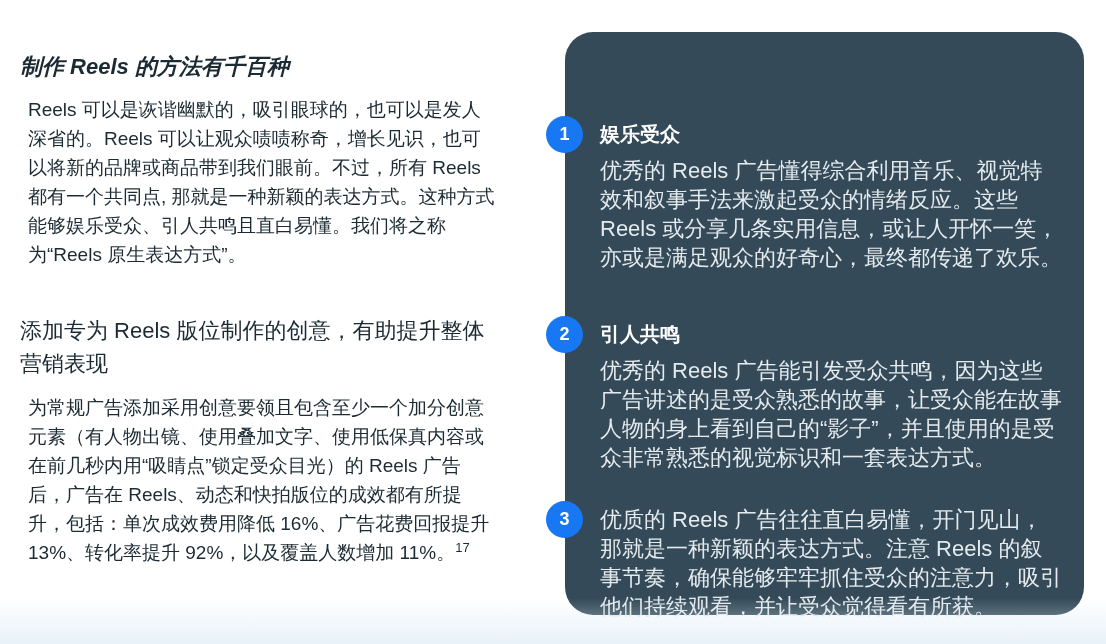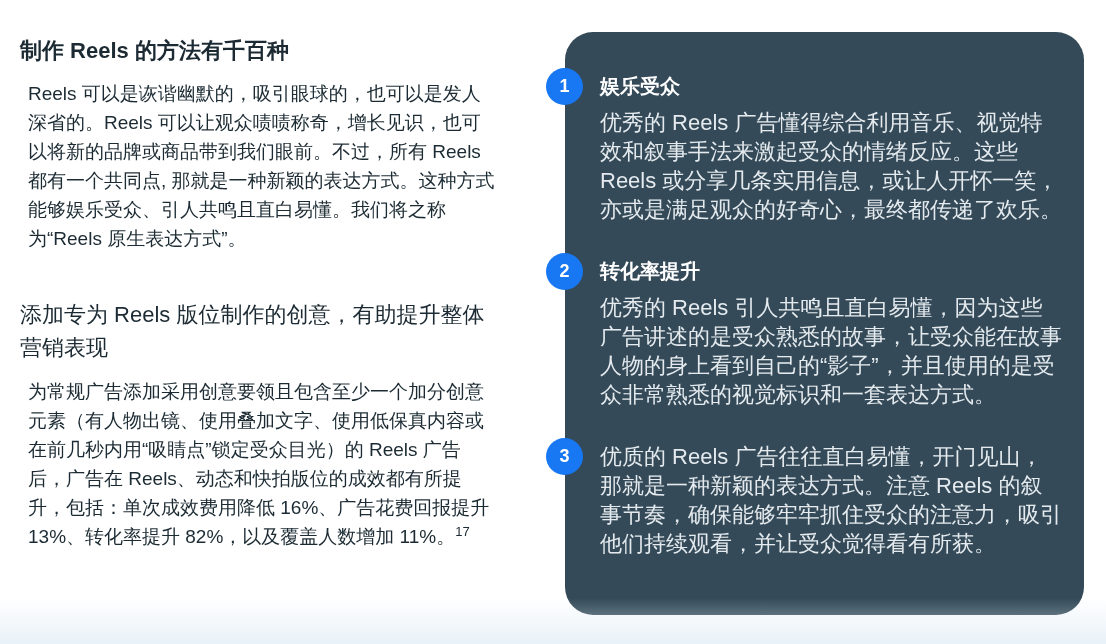--- a/index.html
+++ b/index.html
@@ -28,25 +28,26 @@
 
   
   .left-col {
     position: absolute;
     left: 20px;
     top: 36px;
     width: 484px;
     color: #1c2b33;
   }
   .left-col h1 {
-    margin: 0 0 13px 0;
+    margin: 16px 0 13px 0;
     font-size: 22px;
     line-height: 30px;
     font-weight: 700;
     color: #1c2b33;
+    font-style: italic;
   }
   .left-col h2 {
     margin: 45px 0 13px 0;
     font-size: 22px;
     line-height: 33px;
     font-weight: 400;
     color: #1c2b33;
   }
   .left-col p {
     margin: 8px;
@@ -87,53 +88,54 @@
     font-weight: 700;
     display: flex;
     align-items: center;
     justify-content: center;
   }
   .item-title {
     font-size: 20px;
     line-height: 28px;
     font-weight: 700;
     color: #ffffff;
+    margin-top: 48px;
   }
   .item-body {
     margin-top: 8px;
     font-size: 22px;
     line-height: 29px;
     color: #e4eaee;
   }
 </style>
 </head>
 <body>
 
 <div class="page">
 
   <div class="left-col">
     <h1>制作 Reels 的方法有千百种</h1>
     <p>Reels 可以是诙谐幽默的，吸引眼球的，也可以是发人深省的。Reels 可以让观众啧啧称奇，增长见识，也可以将新的品牌或商品带到我们眼前。不过，所有 Reels 都有一个共同点, 那就是一种新颖的表达方式。这种方式能够娱乐受众、引人共鸣且直白易懂。我们将之称为“Reels 原生表达方式”。</p>
 
     <h2>添加专为 Reels 版位制作的创意，有助提升整体营销表现</h2>
-    <p><span>为常规广告添加采用创意要领且包含至少一个加分创意元素（有人物出镜、使用叠加文字、使用低保真内容或在前几秒内用“吸睛点”锁定受众目光）的 Reels 广告后，广告在 Reels、动态和快拍版位的成效都有所提升，包括：单次成效费用降低 16%、广告花费回报提升 13%、转化率提升 82%，以及覆盖人数增加 11%。</span><sup>17</sup></p>
+    <p><span>为常规广告添加采用创意要领且包含至少一个加分创意元素（有人物出镜、使用叠加文字、使用低保真内容或在前几秒内用“吸睛点”锁定受众目光）的 Reels 广告后，广告在 Reels、动态和快拍版位的成效都有所提升，包括：单次成效费用降低 16%、广告花费回报提升 13%、转化率提升 92%，以及覆盖人数增加 11%。</span><sup>17</sup></p>
   </div>
 
   <div class="panel">
 
     <div class="panel-item">
       <div class="num-badge">1</div>
       <div class="item-title">娱乐受众</div>
       <div class="item-body">优秀的 Reels 广告懂得综合利用音乐、视觉特效和叙事手法来激起受众的情绪反应。这些 Reels 或分享几条实用信息，或让人开怀一笑，亦或是满足观众的好奇心，最终都传递了欢乐。</div>
     </div>
 
     <div class="panel-item">
       <div class="num-badge">2</div>
-      <div class="item-title">转化率提升</div>
-      <div class="item-body">优秀的 Reels 引人共鸣且直白易懂，因为这些广告讲述的是受众熟悉的故事，让受众能在故事人物的身上看到自己的“影子”，并且使用的是受众非常熟悉的视觉标识和一套表达方式。</div>
+      <div class="item-title">引人共鸣</div>
+      <div class="item-body">优秀的 Reels 广告能引发受众共鸣，因为这些广告讲述的是受众熟悉的故事，让受众能在故事人物的身上看到自己的“影子”，并且使用的是受众非常熟悉的视觉标识和一套表达方式。</div>
     </div>
 
     <div class="panel-item">
       <div class="num-badge">3</div>
       <div class="item-body">优质的 Reels 广告往往直白易懂，开门见山，那就是一种新颖的表达方式。注意 Reels 的叙事节奏，确保能够牢牢抓住受众的注意力，吸引他们持续观看，并让受众觉得看有所获。</div>
     </div>
 
   </div>
 
   <div class="bottom-fade"></div>

